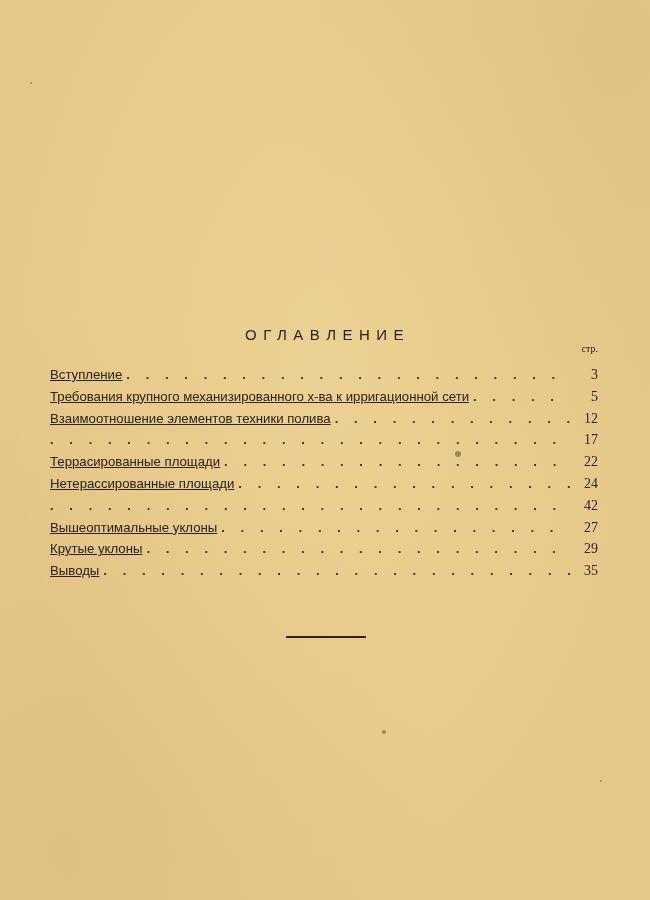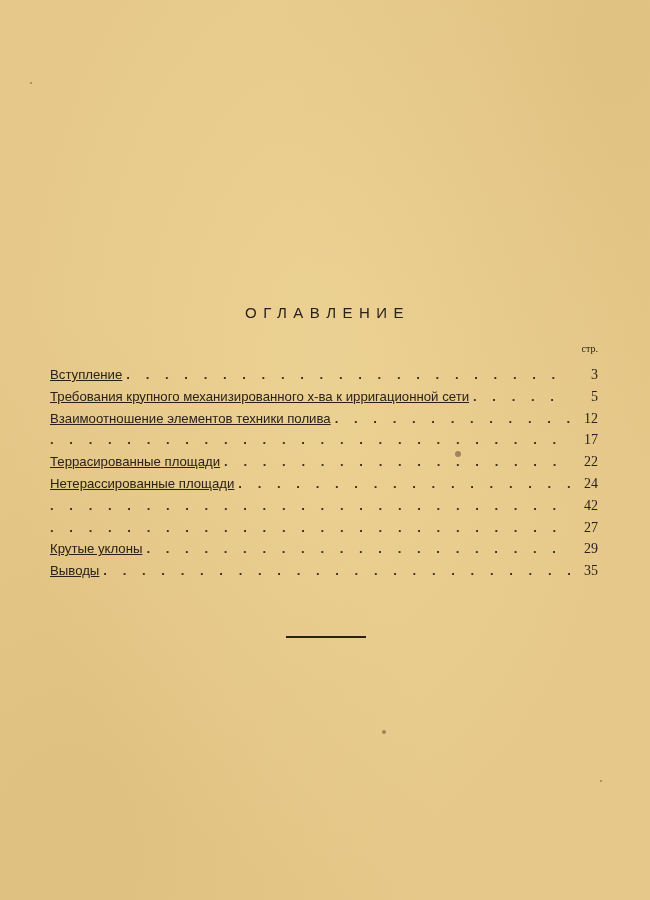--- a/index.html
+++ b/index.html
@@ -20,21 +20,21 @@
       color: #2a2118;
     }
     .page {
       position: absolute;
       left: 0; top: 0;
       width: 650px; height: 900px;
     }
     .toc-title {
       position: absolute;
       left: 245px;
-      top: 304px;
+      top: 326px;
       font-size: 15px;
       letter-spacing: 6.5px;
       font-family: "Liberation Sans", "DejaVu Sans", sans-serif;
       color: #2a2118;
     }
     .page-col-label {
       position: absolute;
       right: 52px;
       top: 343px;
       font-size: 10px;
@@ -126,20 +126,21 @@
     <div class="toc-row">
       <span class="toc-label">Нетерассированные площади</span>
       <span class="toc-dots">. . . . . . . . . . . . . . . . . . . . . . . . . . . . . . . . . . . . . . . . . . . . . . . . .</span>
       <span class="toc-page">24</span>
     </div>
     <div class="toc-row">
       <span class="toc-dots">. . . . . . . . . . . . . . . . . . . . . . . . . . . . . . . . . . . . . . . . . . . . . . . . .</span>
       <span class="toc-page">42</span>
     </div>
     <div class="toc-row">
+      <span class="toc-label">Вышеоптимальные уклоны</span>
       <span class="toc-dots">. . . . . . . . . . . . . . . . . . . . . . . . . . . . . . . . . . . . . . . . . . . . . . . . .</span>
       <span class="toc-page">27</span>
     </div>
     <div class="toc-row">
       <span class="toc-label">Крутые уклоны</span>
       <span class="toc-dots">. . . . . . . . . . . . . . . . . . . . . . . . . . . . . . . . . . . . . . . . . . . . . . . . .</span>
       <span class="toc-page">29</span>
     </div>
     <div class="toc-row">
       <span class="toc-label">Выводы</span>

